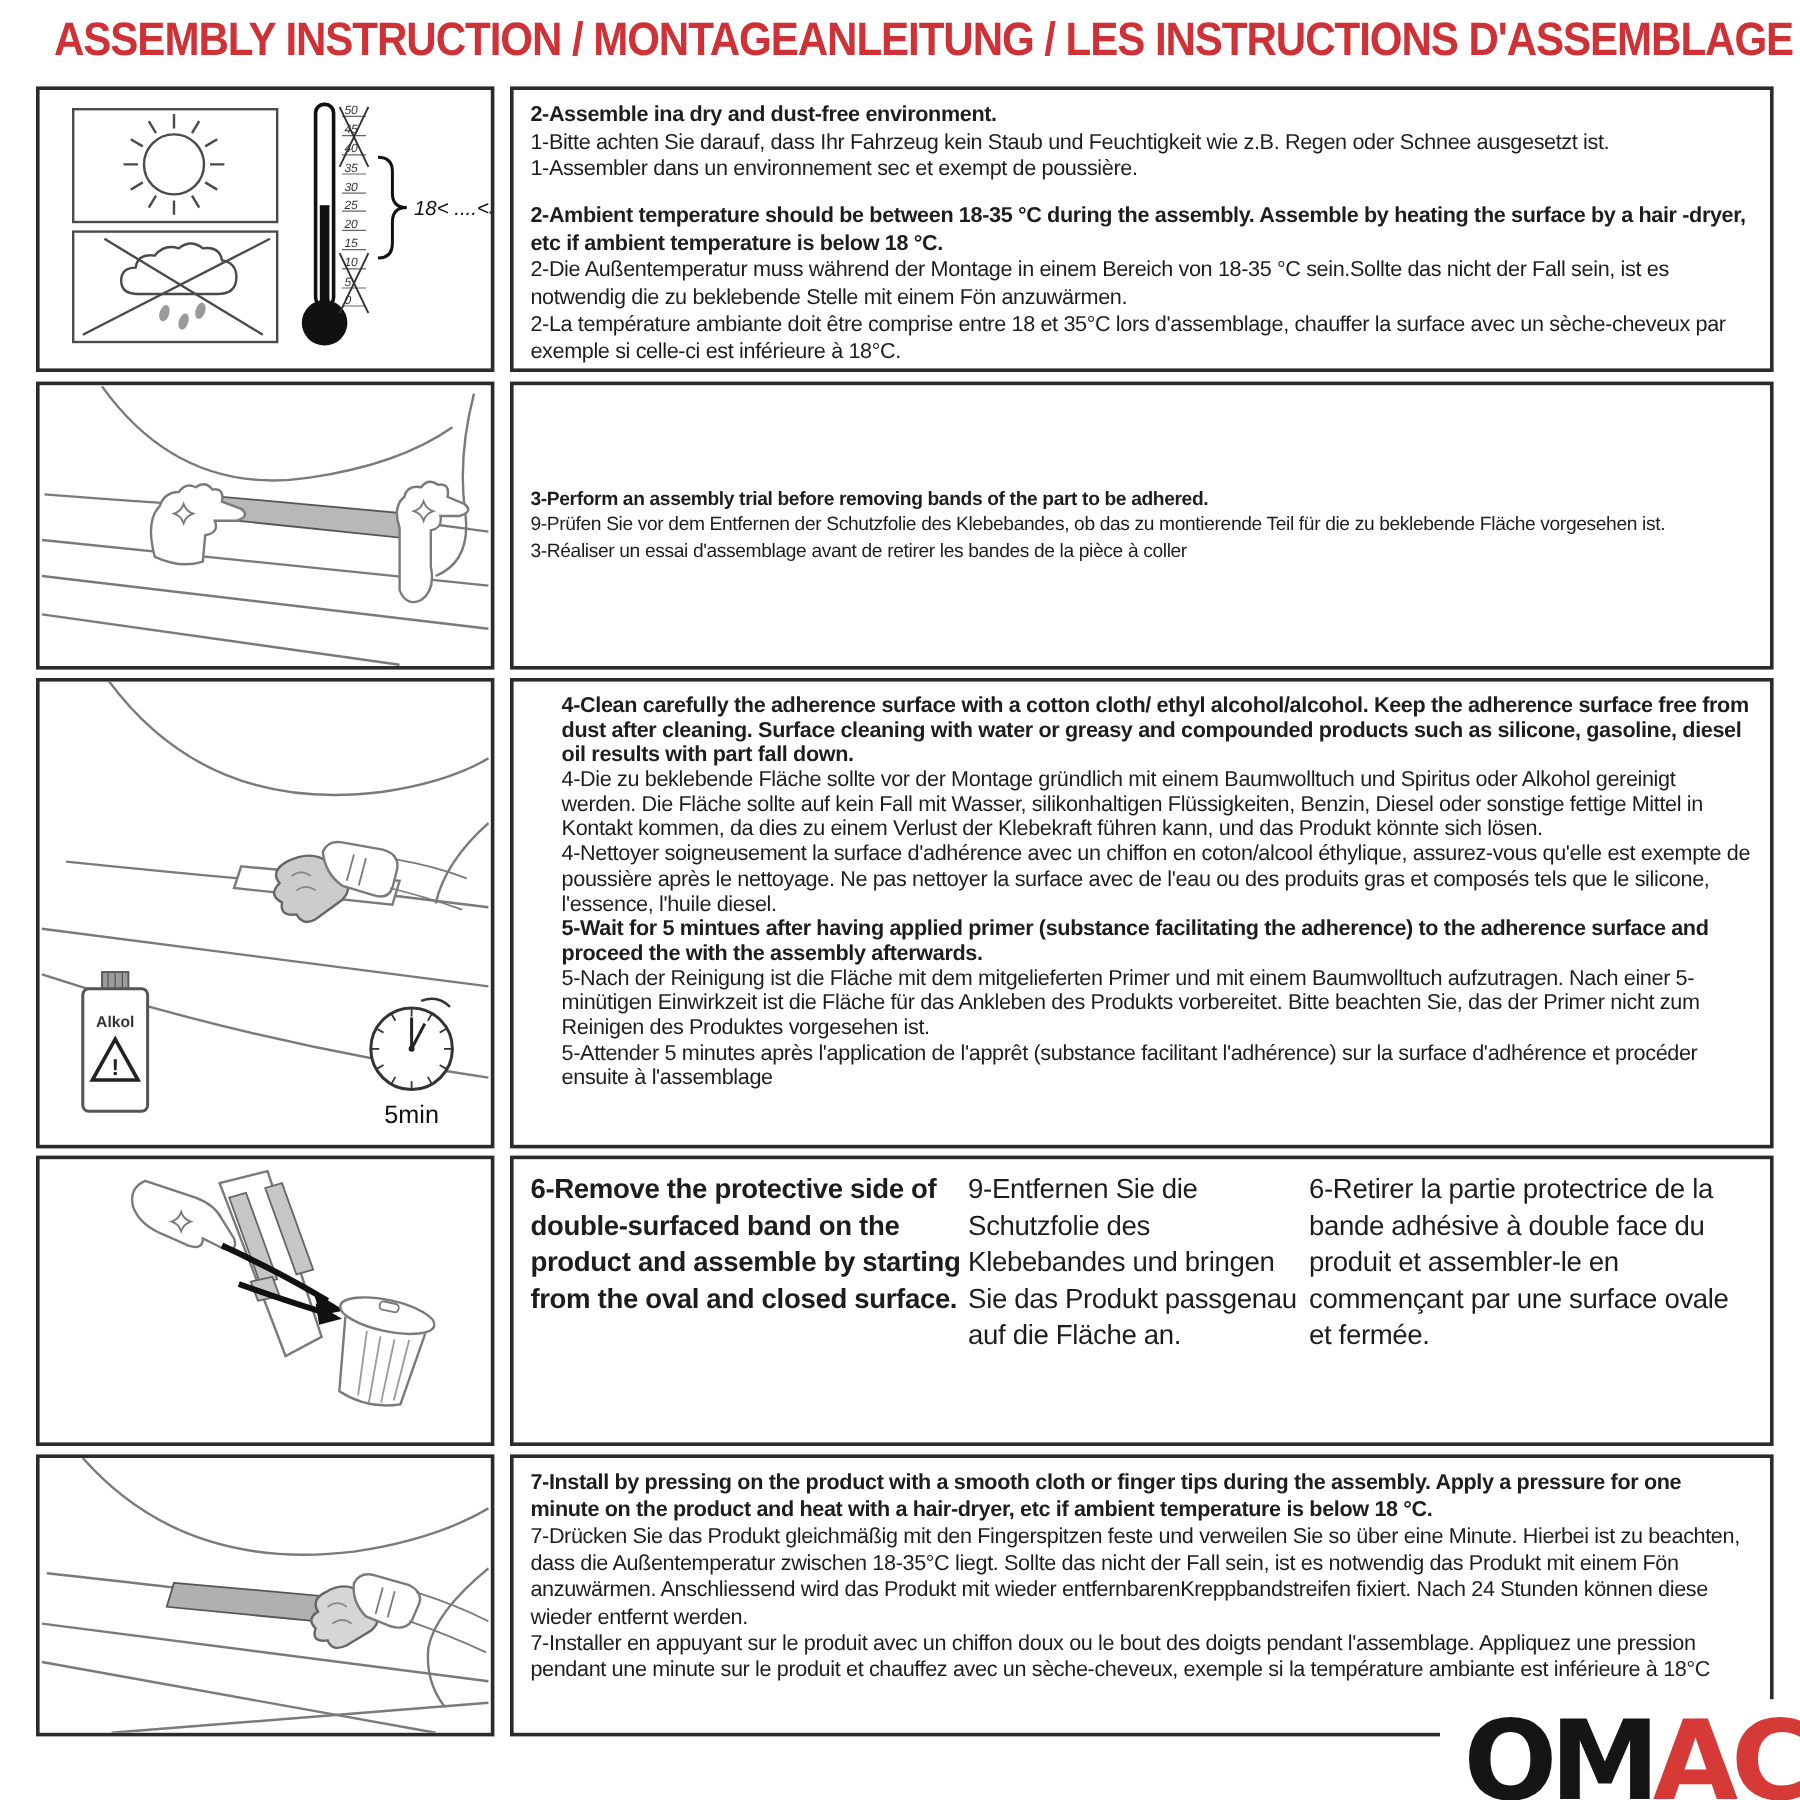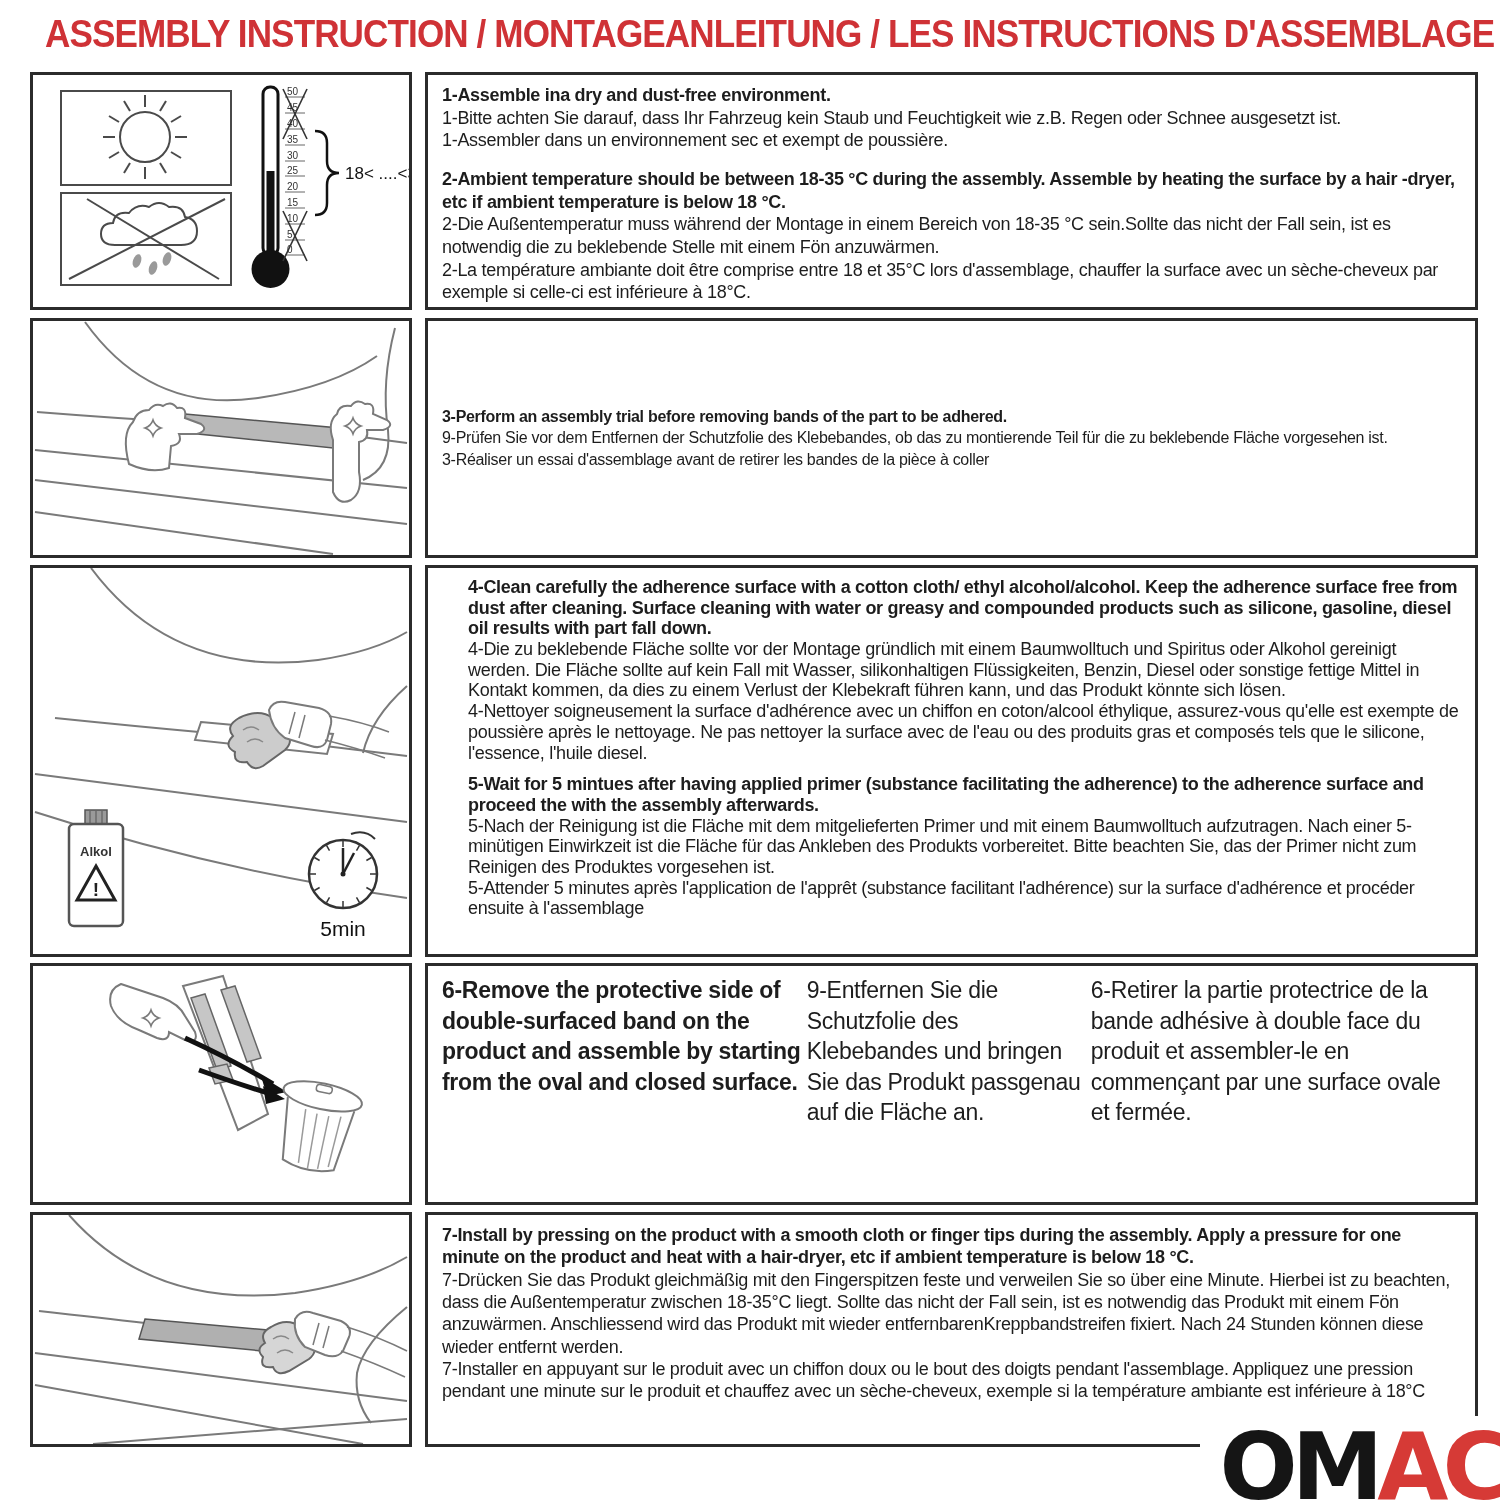--- a/index.html
+++ b/index.html
@@ -10,37 +10,37 @@
   .img-box{position:absolute;left:30px;width:382px;border:3px solid #2b2b2b;background:#fff;box-sizing:border-box;}
   .img-box svg{display:block;width:100%;height:100%;}
   .text-box{position:absolute;left:425px;width:1053px;border:3px solid #2b2b2b;background:#fff;
             box-sizing:border-box;padding:9px 14px;overflow:hidden;letter-spacing:-0.3px;}
   .text-box p{margin:0;}
   .b{font-weight:bold;}
   .fs1{font-size:18px;line-height:1.26;}
   .fs1 .gap{margin-top:16px;}
   .fs2{font-size:16px;line-height:1.33;display:flex;flex-direction:column;justify-content:center;}
   .fs3{font-size:18px;line-height:1.15;padding-left:40px;}
-  .fs3 .gap{margin-top:11px;}
+  .fs3 .gap{}
   .fs4{font-size:23px;line-height:1.33;display:flex;flex-direction:row;justify-content:center;}
   .fs5{font-size:18px;line-height:1.24;}
   .logo{position:absolute;right:-4px;bottom:-14px;background:#fff;padding:6px 0 0 20px;z-index:5;
         font-family:"DejaVu Sans", sans-serif;font-weight:900;font-size:92px;line-height:1;letter-spacing:-6px;}
   .logo .lk{color:#151515;}
   .logo .lr{color:#d63a36;}
   text{font-family:"Liberation Sans", sans-serif;}
 </style>
 </head>
 <body>
 
 <div class="page">
 
   <div class="title">ASSEMBLY INSTRUCTION / MONTAGEANLEITUNG / LES INSTRUCTIONS D'ASSEMBLAGE</div>
 
-  <div class="img-box" style="top:72px;height:238px;">
+  <div class="img-box" style="top:72px;height:238px;font-style:italic;">
     <svg viewBox="0 0 376 232">
       <g fill="none" stroke="#4a4a4a" stroke-width="2">
         <rect x="28" y="16" width="170" height="94"></rect>
         <rect x="28" y="118" width="170" height="92"></rect>
         <g>
           <circle cx="112" cy="62" r="25"></circle>
           <line x1="142" y1="62" x2="154" y2="62"></line>
             <line x1="138" y1="77" x2="148" y2="83"></line>
           <line x1="127" y1="88" x2="133" y2="98"></line>
             <line x1="112" y1="92" x2="112" y2="104"></line>
@@ -97,21 +97,21 @@
             <line x1="274" y1="14" x2="250" y2="64"></line>
           <line x1="250" y1="136" x2="274" y2="186"></line>
             <line x1="274" y1="136" x2="250" y2="186"></line>
         </g>
         <path d="M282 56 Q294 56 294 68 L294 86 Q294 98 306 98 Q294 98 294 110 L294 128 Q294 140 282 140" fill="none" stroke="#111" stroke-width="2.5"></path>
         <text x="312" y="104" font-size="17" fill="#111">18&lt; ....&lt;35 C</text>
       </g>
     </svg>
   </div>
   <div class="text-box fs1" style="top:72px;height:238px;">
-    <p class="b">1-Assemble ina dry and dust-free environment.</p>
+    <p class="b">2-Assemble ina dry and dust-free environment.</p>
     <p>1-Bitte achten Sie darauf, dass Ihr Fahrzeug kein Staub und Feuchtigkeit wie z.B. Regen oder Schnee ausgesetzt ist.</p>
     <p>1-Assembler dans un environnement sec et exempt de poussière.</p>
     <p class="b gap">2-Ambient temperature should be between 18-35 °C during the assembly. Assemble by heating the surface by a hair -dryer, etc if ambient temperature is below 18 °C.</p>
     <p>2-Die Außentemperatur muss während der Montage in einem Bereich von 18-35 °C sein.Sollte das nicht der Fall sein, ist es notwendig die zu beklebende Stelle mit einem Fön anzuwärmen.</p>
     <p>2-La température ambiante doit être comprise entre 18 et 35°C lors d'assemblage, chauffer la surface avec un sèche-cheveux par exemple si celle-ci est inférieure à 18°C.</p>
   </div>
 
   <div class="img-box" style="top:318px;height:240px;">
     <svg viewBox="0 0 376 232">
       <g fill="none" stroke="#7a7a7a" stroke-width="2">

